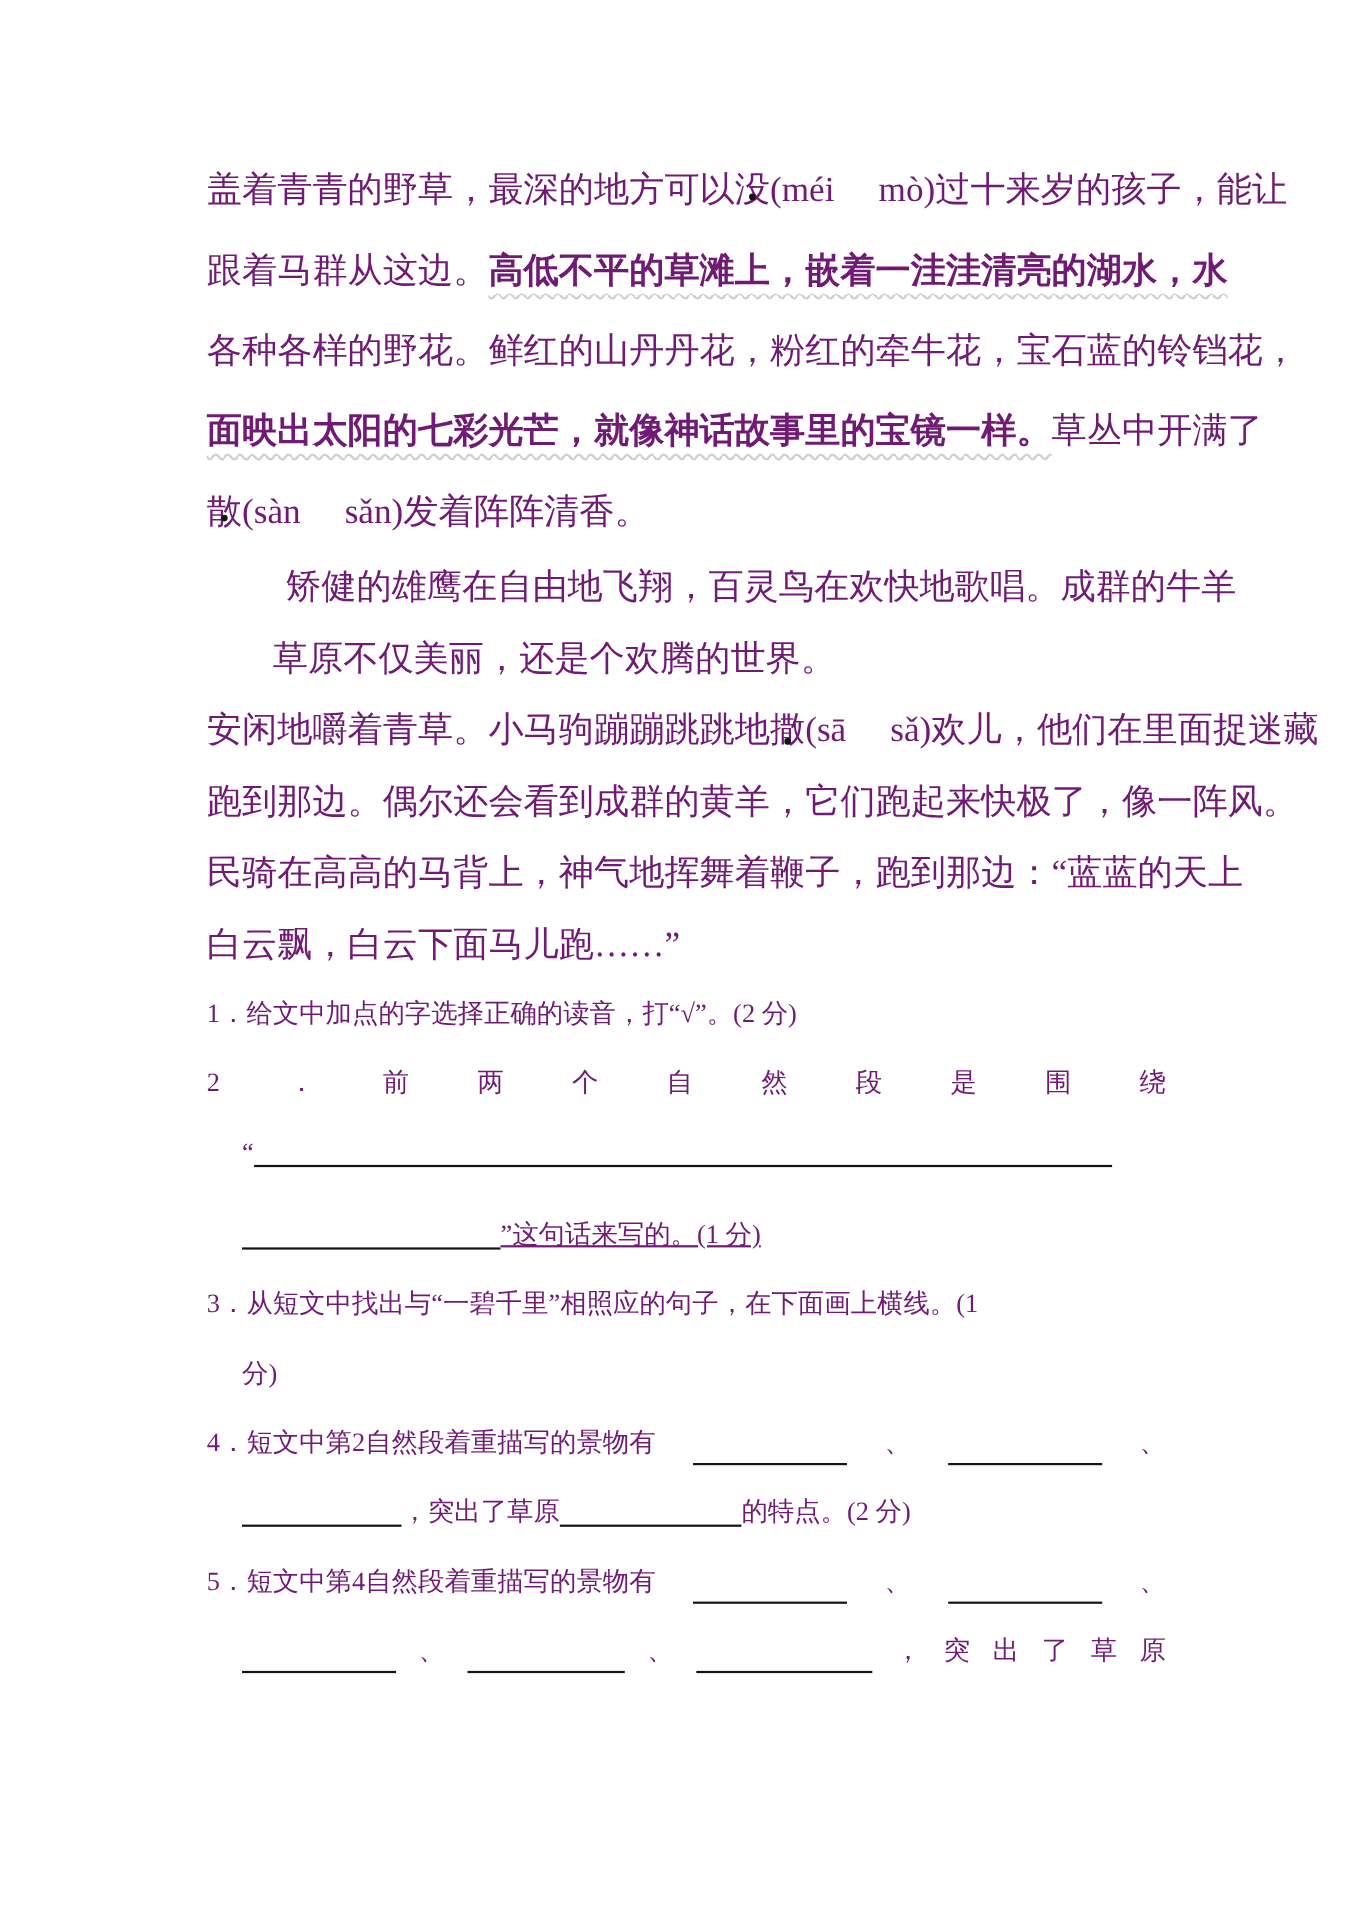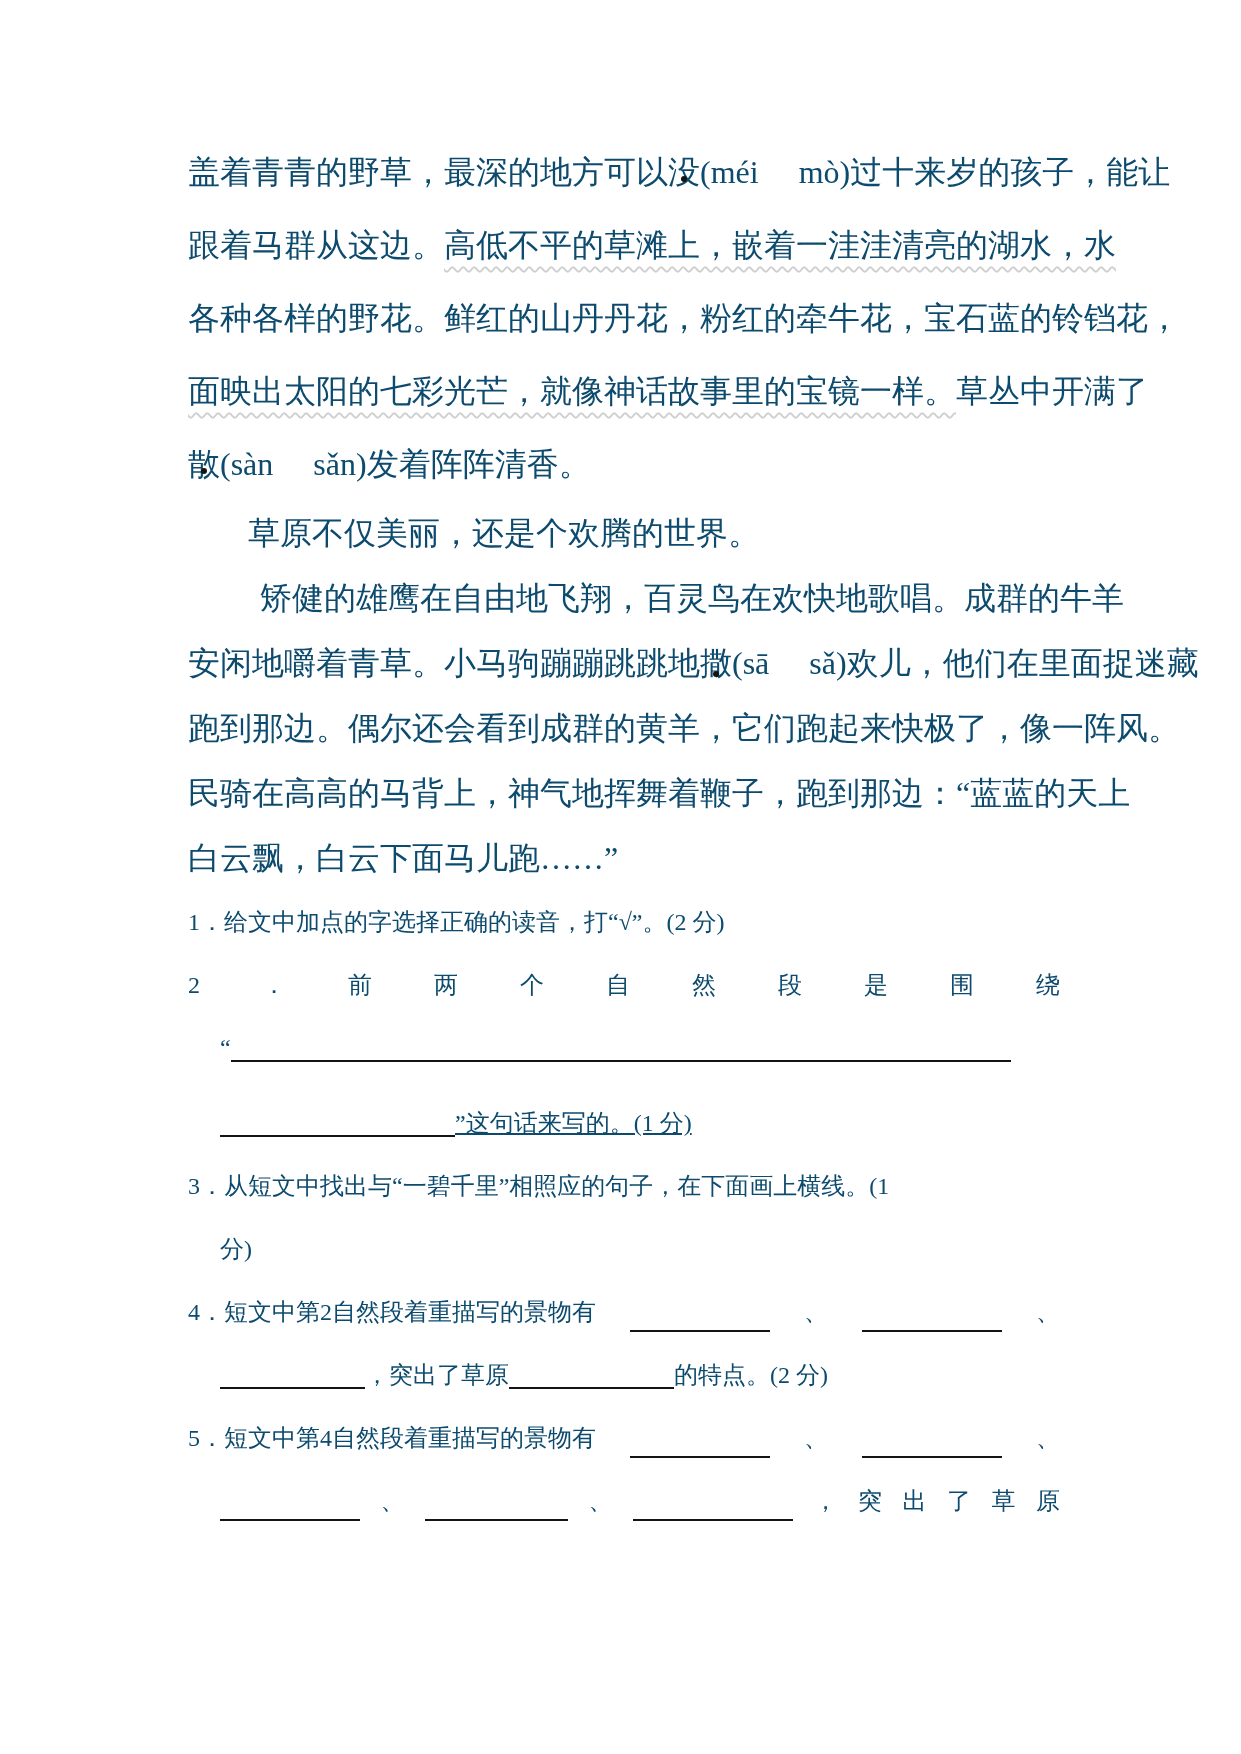--- a/index.html
+++ b/index.html
@@ -2,21 +2,21 @@
 <html><head>
 <meta charset="utf-8">
 <style>
   html,body{margin:0;padding:0;background:#e9e9e9;}
   .page{
     position:relative;
     width:1241px;height:1754px;
     margin:0 auto;
     background:#ffffff;
     font-family:"Liberation Serif","DejaVu Serif",serif;
-    color:#0c4a6e;
+    color:#701a75;
     box-sizing:border-box;
     padding:136px 0 0 188px;
     overflow:hidden;
   }
   .content{width:872px;}
   .ln{
     height:65px;line-height:65px;
     white-space:pre;
     font-size:32px;
     position:relative;
@@ -26,20 +26,21 @@
   .ln.jf{
     display:flex;justify-content:space-between;align-items:baseline;
     white-space:normal;
   }
   .wavy{
     text-decoration-line:underline;
     text-decoration-style:wavy;
     text-decoration-color:#cfcfcf;
     text-decoration-thickness:1.5px;
     text-underline-offset:10px;
+    font-weight:bold;
   }
   .dot{position:relative;display:inline-block;}
   .dot::after{
     content:'';
     position:absolute;left:50%;margin-left:-3px;
     top:40px;
     width:6px;height:6px;border-radius:50%;
     background:#141414;
   }
   .blank{
@@ -58,22 +59,22 @@
 <body>
 
 <div class="page">
   <div class="content">
     <div class="passage">
         <div class="ln tall"><span class="text-run">盖着青青的野草，最深的地方可以</span><span class="dot">没</span><span class="text-run">(méi  mò)过十来岁的孩子，能让</span></div>
         <div class="ln tall"><span class="text-run">跟着马群从这边。</span><span class="wavy">高低不平的草滩上，嵌着一洼洼清亮的湖水，水</span></div>
         <div class="ln tall"><span class="text-run">各种各样的野花。鲜红的山丹丹花，粉红的牵牛花，宝石蓝的铃铛花，</span></div>
         <div class="ln tall"><span class="wavy">面映出太阳的七彩光芒，就像神话故事里的宝镜一样。</span><span class="text-run">草丛中开满了</span></div>
         <div class="ln tall"><span class="dot">散</span><span class="text-run">(sàn  sǎn)发着阵阵清香。</span></div>
+        <div class="ln" style="padding-left: 72px;"><span class="text-run">矫健的雄鹰在自由地飞翔，百灵鸟在欢快地歌唱。成群的牛羊</span></div>
         <div class="ln" style="padding-left: 60px;"><span class="text-run">草原不仅美丽，还是个欢腾的世界。</span></div>
-        <div class="ln" style="padding-left: 72px;"><span class="text-run">矫健的雄鹰在自由地飞翔，百灵鸟在欢快地歌唱。成群的牛羊</span></div>
         <div class="ln"><span class="text-run">安闲地嚼着青草。小马驹蹦蹦跳跳地</span><span class="dot">撒</span><span class="text-run">(sā  sǎ)欢儿，他们在里面捉迷藏</span></div>
         <div class="ln"><span class="text-run">跑到那边。偶尔还会看到成群的黄羊，它们跑起来快极了，像一阵风。</span></div>
         <div class="ln"><span class="text-run">民骑在高高的马背上，神气地挥舞着鞭子，跑到那边：“蓝蓝的天上</span></div>
         <div class="ln"><span class="text-run">白云飘，白云下面马儿跑……”</span></div>
       </div>
     <div class="questions">
         <div class="ln"><span class="text-run">1．给文中加点的字选择正确的读音，打“√”。(2 分)</span></div>
         <div class="ln jf">
           <span>2</span>
           <span>．</span>

